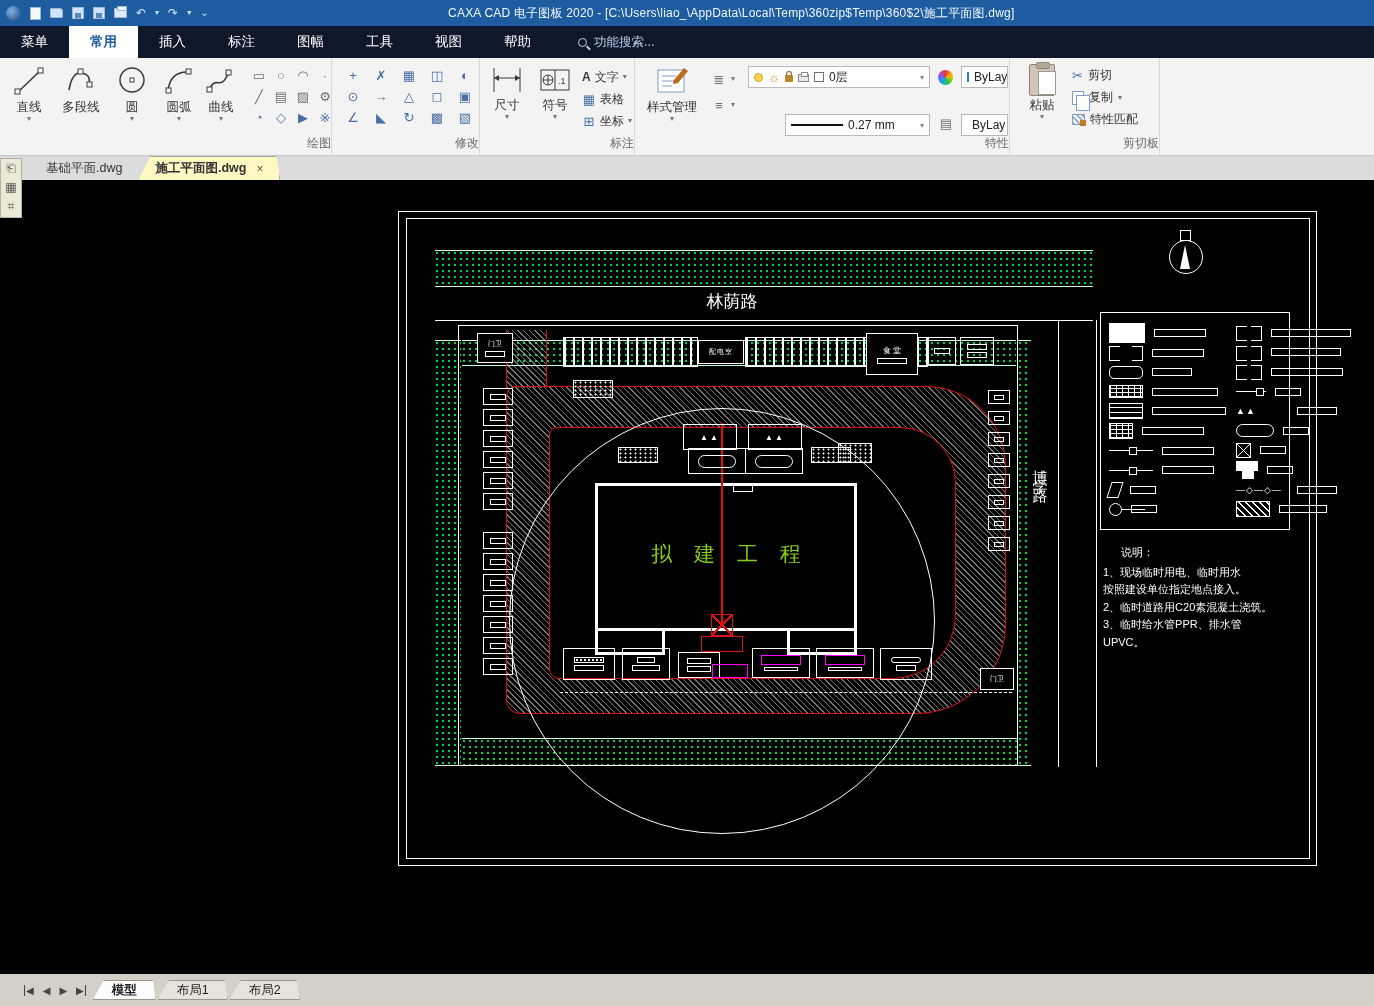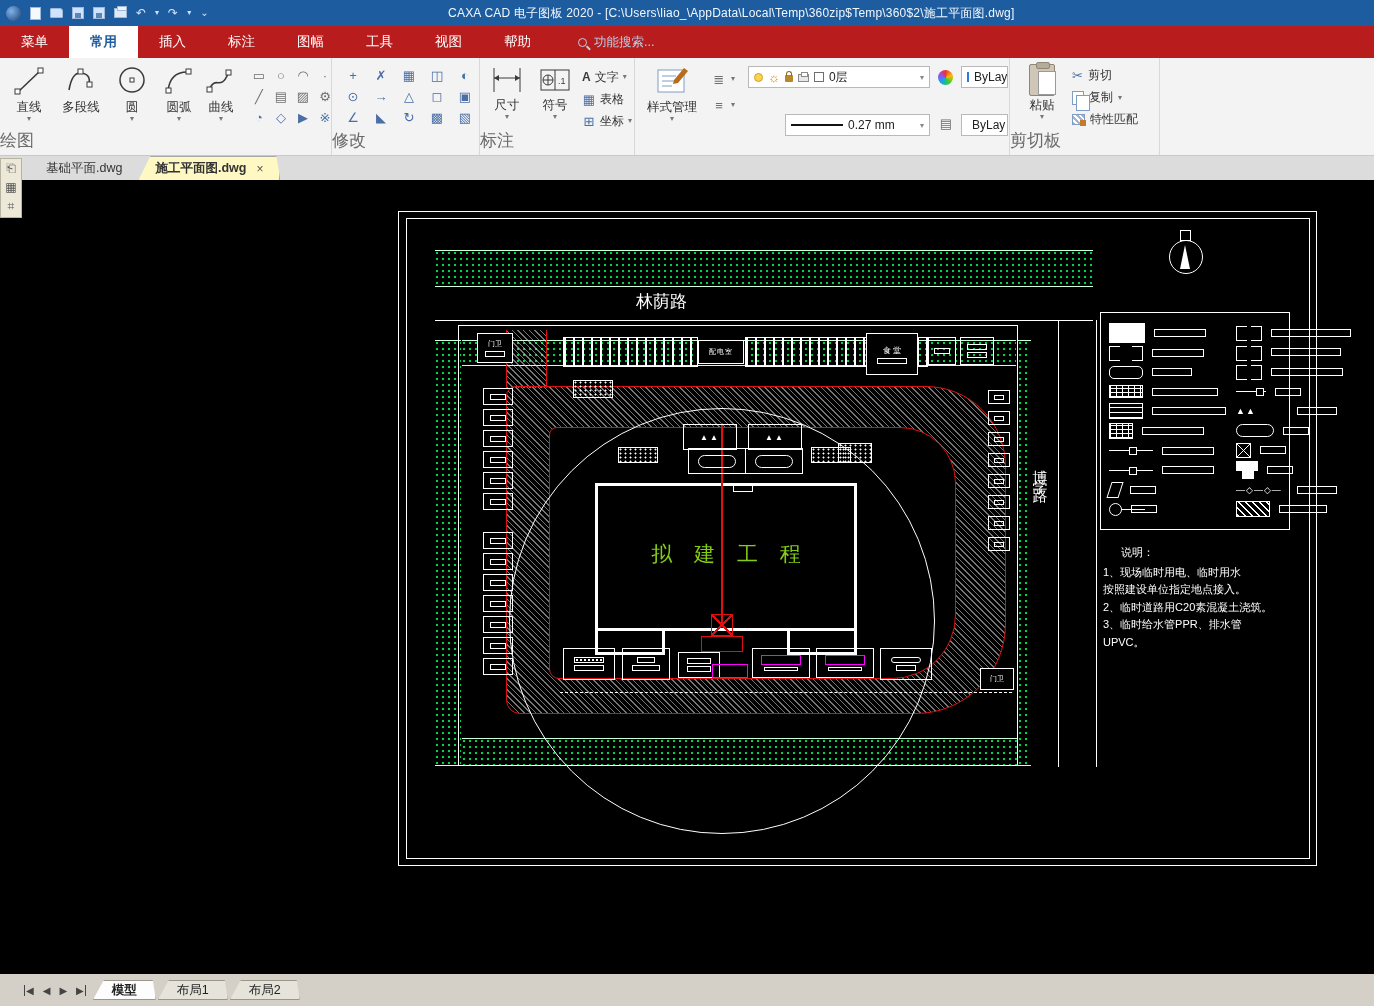--- a/index.html
+++ b/index.html
@@ -12,30 +12,30 @@
   .logo{width:15px;height:15px;border-radius:50%;background:radial-gradient(circle at 35% 35%,#7fb3e8,#1b3f77)}
   .ic-page{width:11px;height:13px;background:#f4f8ff;border:1px solid #9db8d8}
   .ic-folder{width:13px;height:10px;background:#cfe3ff;border:1px solid #9db8d8;border-radius:1px 3px 1px 1px}
   .ic-disk{width:12px;height:12px;background:#cfe3ff;border:1px solid #9db8d8;position:relative}
   .ic-disk::after{content:"";position:absolute;left:2px;top:5px;width:6px;height:5px;background:#5a86b8}
   .ic-print{width:13px;height:10px;background:#dfeaf7;border:1px solid #9db8d8;position:relative}
   .ic-print::after{content:"";position:absolute;left:2px;top:-3px;width:8px;height:3px;background:#eef4fb;border:1px solid #9db8d8}
   .glyph{font-size:12px;color:#cfe3ff;line-height:1}
   .tb-title{flex:1;text-align:center;font-size:12px;color:#f2f7fd;white-space:nowrap;letter-spacing:.2px}
   
-  .menubar{position:absolute;left:0;top:26px;width:1374px;height:32px;background:#b91c1c;display:flex;align-items:stretch;color:#fff}
+  .menubar{position:absolute;left:0;top:26px;width:1374px;height:32px;background:#0f172a;display:flex;align-items:stretch;color:#fff}
   .mtab{display:flex;align-items:center;padding:0 21px;font-size:13.5px;cursor:default}
   .mtab.active{background:#fff;color:#1d5c9e;font-weight:bold}
   .searchwrap{display:flex;align-items:center;gap:7px;margin-left:26px;color:#b9d0e8;font-size:12.5px}
   .ic-search{width:9px;height:9px;border:1.5px solid #b9d0e8;border-radius:50%;position:relative}
   .ic-search::after{content:"";position:absolute;left:7px;top:8px;width:5px;height:1.5px;background:#b9d0e8;transform:rotate(45deg)}
   
   .ribbon{position:absolute;left:0;top:58px;width:1374px;height:98px;background:#f3f3f3;border-bottom:1px solid #c9c9c9}
   .rgroup{position:absolute;top:0;height:97px;border-right:1px solid #d8d8d8}
-  .rlabel{position:absolute;bottom:3px;left:0;right:0;text-align:left;font-size:17px;color:#6a6a6a}
+  .rlabel{position:absolute;bottom:3px;left:0;right:0;text-align:right;font-size:12px;color:#6a6a6a}
   .bigbtn{position:absolute;top:6px;width:54px;text-align:center;color:#333;font-size:12.5px}
   .bigbtn svg{display:block;margin:0 auto}
   .bigbtn .cap{margin-top:1px}
   .darr{color:#777;font-size:8px;line-height:6px}
   .sgrid{position:absolute;display:grid;grid-auto-flow:row;gap:3px}
   .sic{width:22px;height:18px;display:flex;align-items:center;justify-content:center;font-size:13px;color:#4a6fa5}
   .sic.gray{color:#6f6f6f}
   .stack{position:absolute;display:flex;flex-direction:column;gap:4px;font-size:12px;color:#333}
   .stackrow{display:flex;align-items:center;gap:4px;height:18px}
   .combo{background:#fff;border:1px solid #b9b9b9;height:22px;display:flex;align-items:center;gap:5px;padding:0 5px;font-size:12px;color:#222}
@@ -326,20 +326,21 @@
     <div class="combo abs" style="left:150px;top:56px;width:145px">
       <span class="hline"></span>
       <span>0.27 mm</span>
       <span class="arr">▾</span>
     </div>
     <div class="sic gray abs" style="left:300px;top:56px">▤</div>
     <div class="combo abs" style="left:326px;top:56px;width:47px;overflow:hidden">
       <span class="redline"></span>
       <span>ByLay</span>
     </div>
+    <div class="rlabel">特性</div>
   </div>
 
   <div class="rgroup" style="left:1010px;width:150px">
     <div class="bigbtn" style="left:8px;width:48px">
       <div class="clipicon"></div>
       <div class="cap">粘贴</div>
         <div class="darr">▾</div>
     </div>
     <div class="riblist abs" style="left:62px;top:8px">
       <div class="row">
@@ -375,21 +376,21 @@
   <span>▦</span>
   <span>⌗</span>
 </div>
 
 <div class="canvas">
 
   <div class="wbox" style="left:398px;top:31px;width:919px;height:655px"></div>
   <div class="wbox" style="left:406px;top:38px;width:904px;height:641px"></div>
 
   <div class="greens" style="left:435px;top:70px;width:658px;height:37px"></div>
-  <div class="lbl" style="left:636px;top:110px;width:140px;font-size:17px">林荫路</div>
+  <div class="lbl" style="left:662px;top:110px;width:140px;text-align:center;font-size:17px">林荫路</div>
   <div class="wline" style="left:435px;top:140px;width:658px;height:1px"></div>
 
   <div class="greens" style="left:462px;top:160px;width:554px;height:26px"></div>
   <div class="greens" style="left:435px;top:160px;width:26px;height:426px"></div>
   <div class="greens" style="left:462px;top:558px;width:556px;height:28px"></div>
   <div class="greens" style="left:1018px;top:160px;width:13px;height:426px"></div>
 
   <div class="wbox" style="left:458px;top:145px;width:560px;height:441px"></div>
 
   <div class="wline" style="left:1058px;top:140px;width:1px;height:447px"></div>

